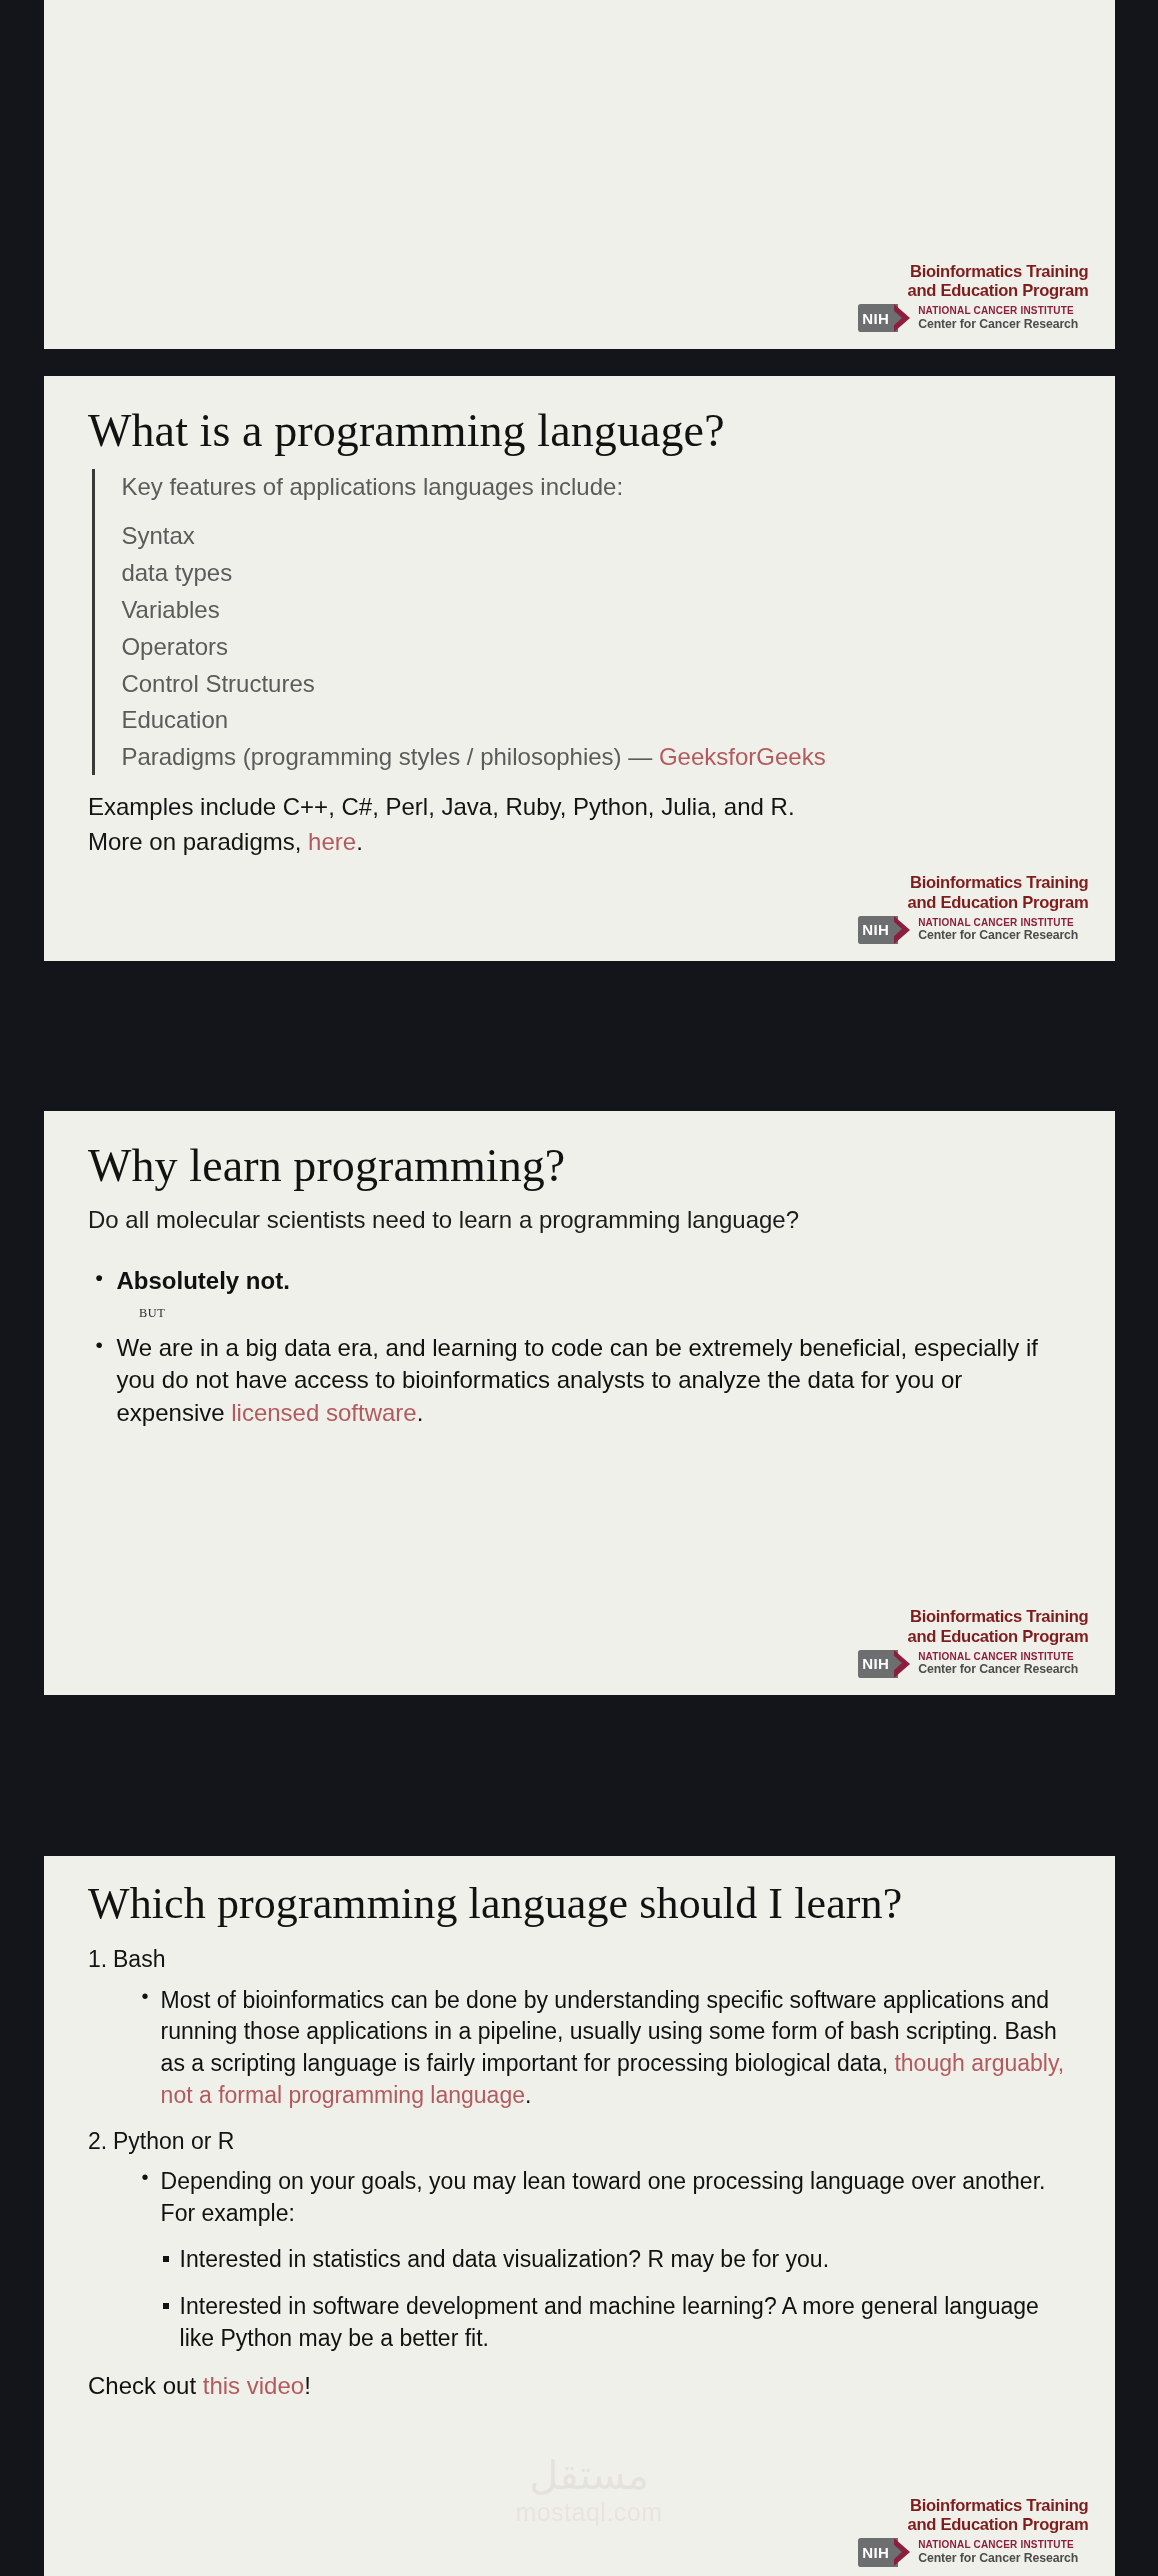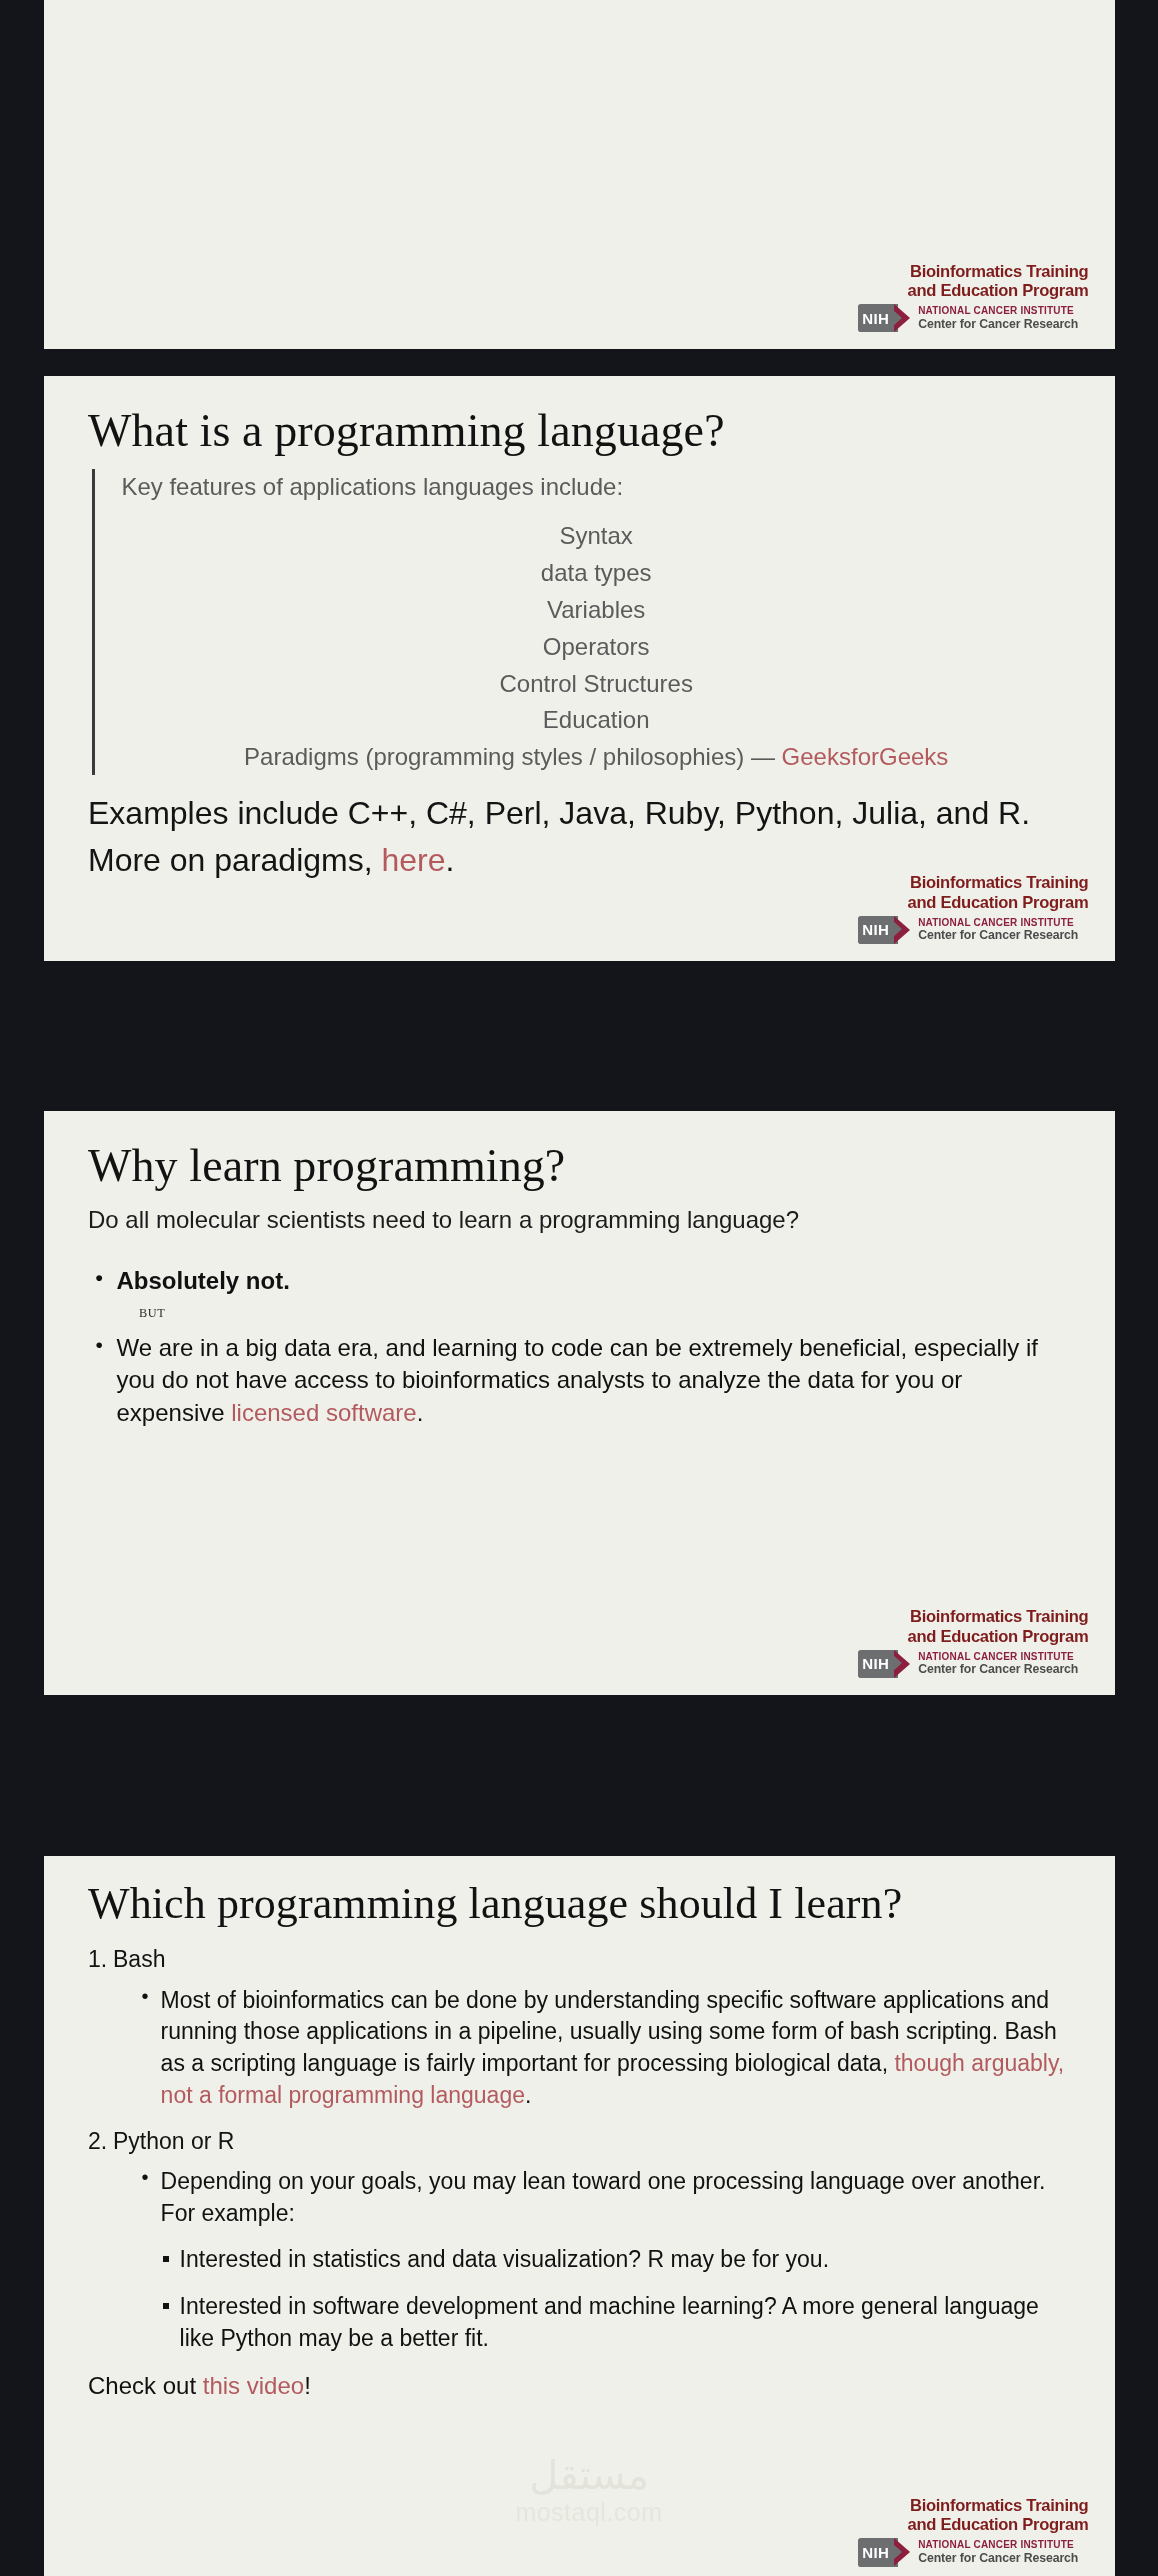--- a/index.html
+++ b/index.html
@@ -69,25 +69,25 @@
     padding: 3.8px 0 3.8px 26.6px;
     margin: 3.8px 0 15px 3.8px;
   }
   .quote p {
     color: #5b5b5b;
     font-size: 24px;
     line-height: 1.18;
     font-weight: 400;
   }
   .quote p.head { margin-bottom: 21px; }
-  .quote p.item { margin-bottom: 8.5px; text-align: center; }
+  .quote p.item { margin-bottom: 8.5px; }
   .quote p.item:last-child { margin-bottom: 0; }
 
   .tail-lines p {
-    font-size: 32px;
+    font-size: 24px;
     color: #141414;
     line-height: 1.45;
   }
 
   
   ul.bul, ol.num { list-style: none; }
 
   ul.bul > li {
     position: relative;
     padding-left: 28.5px;

